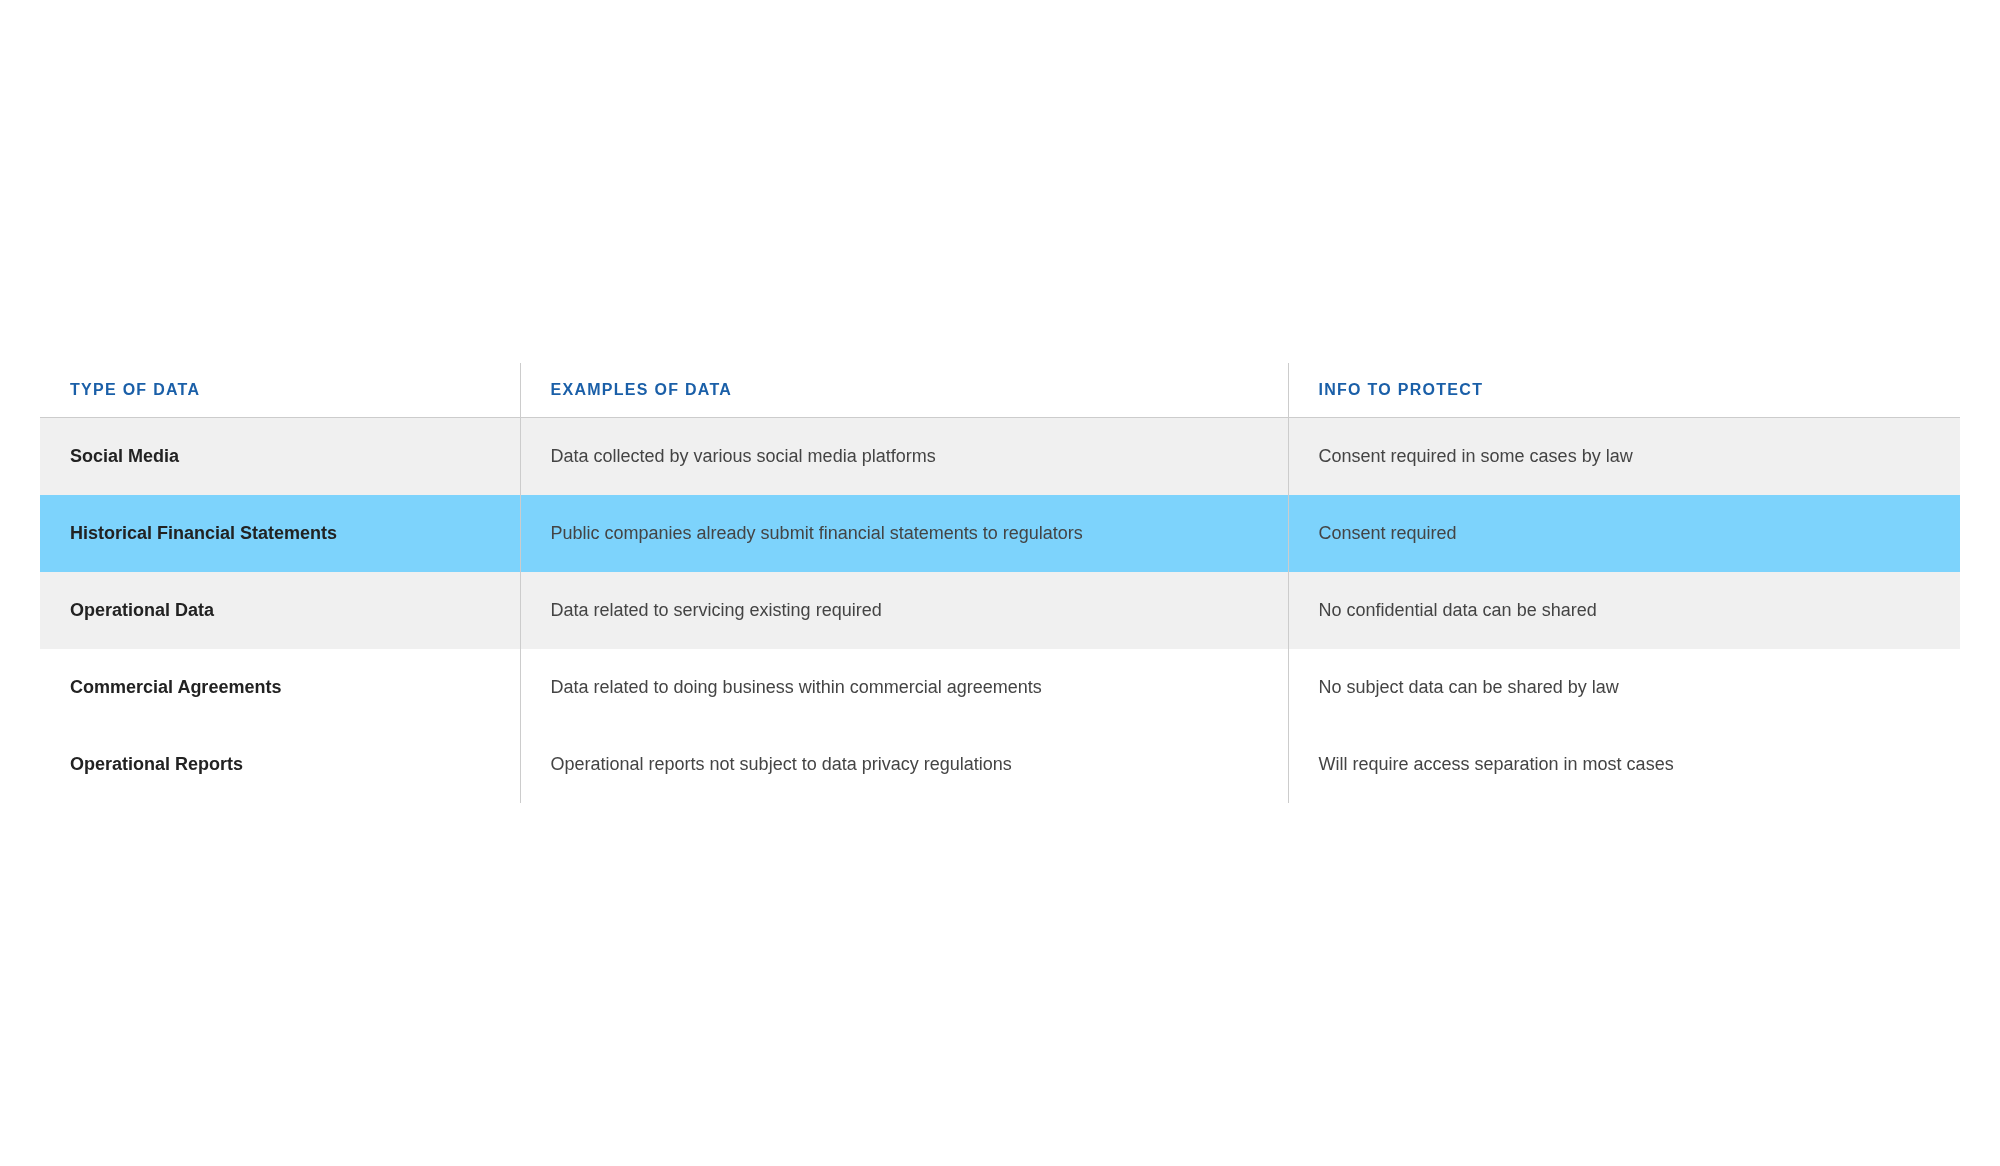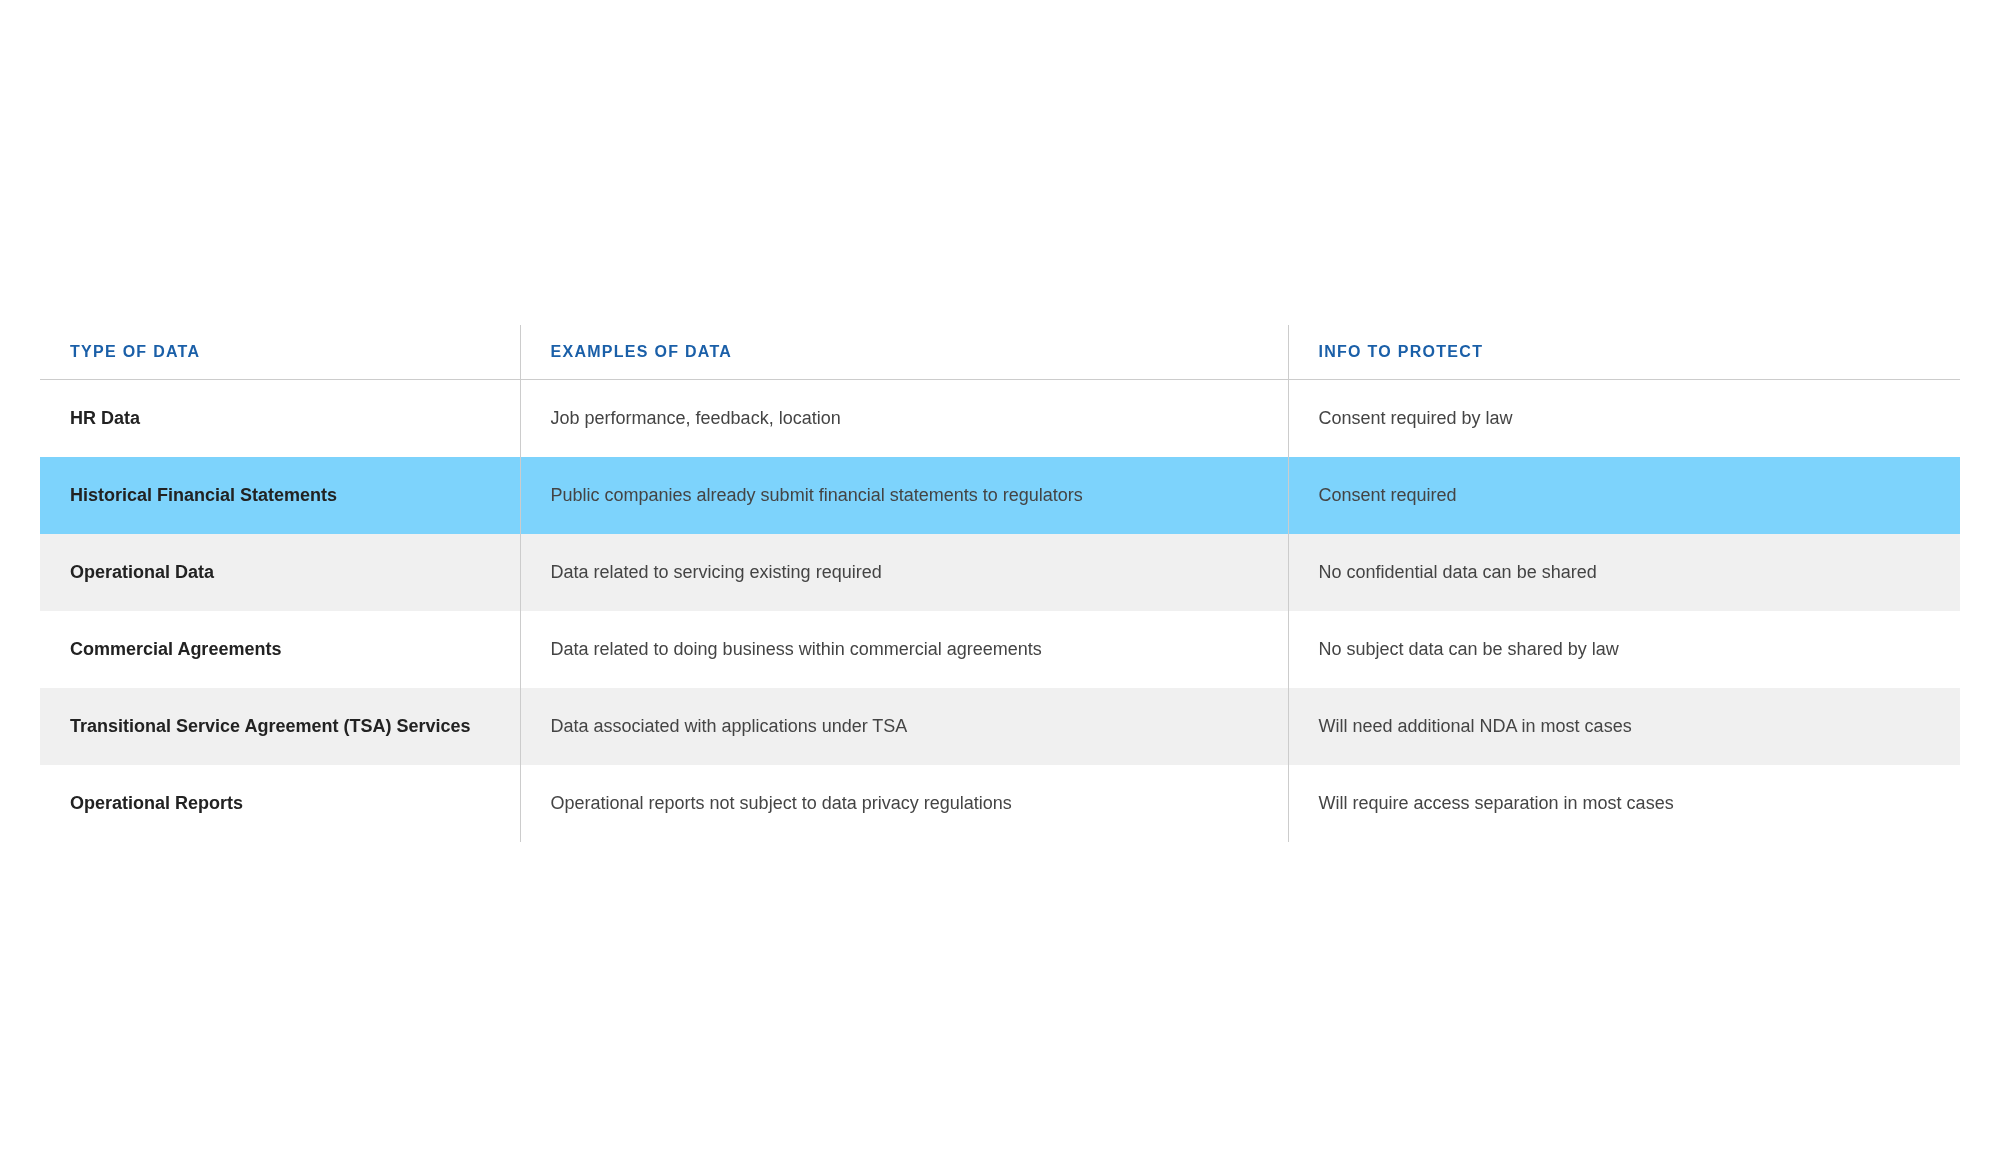--- a/index.html
+++ b/index.html
@@ -105,45 +105,40 @@
       <col class="col-info">
     </colgroup>
     <thead>
       <tr>
         <th>TYPE OF DATA</th>
         <th>EXAMPLES OF DATA</th>
         <th>INFO TO PROTECT</th>
       </tr>
     </thead>
     <tbody id="table-body">
-    <tr style="background-color: rgb(255, 255, 255);">
-          <td class="cell-type">HR Data</td>
-          <td class="cell-examples">Job performance, feedback, location</td>
-          <td class="cell-info">Consent required by law</td>
+        <tr style="background-color: rgb(240, 240, 240);">
+          <td class="cell-type">Social Media</td>
+          <td class="cell-examples">Data collected by various social media platforms</td>
+          <td class="cell-info">Consent required in some cases by law</td>
         </tr>
         <tr style="background-color: #7dd3fc;">
           <td class="cell-type">Historical Financial Statements</td>
           <td class="cell-examples">Public companies already submit financial statements to regulators</td>
           <td class="cell-info">Consent required</td>
         </tr>
         <tr style="background-color: rgb(240, 240, 240);">
           <td class="cell-type">Operational Data</td>
           <td class="cell-examples">Data related to servicing existing required</td>
           <td class="cell-info">No confidential data can be shared</td>
         </tr>
         <tr style="background-color: rgb(255, 255, 255);">
           <td class="cell-type">Commercial Agreements</td>
           <td class="cell-examples">Data related to doing business within commercial agreements</td>
           <td class="cell-info">No subject data can be shared by law</td>
         </tr>
-        <tr style="background-color: rgb(240, 240, 240);">
-          <td class="cell-type">Transitional Service Agreement (TSA) Services</td>
-          <td class="cell-examples">Data associated with applications under TSA</td>
-          <td class="cell-info">Will need additional NDA in most cases</td>
-        </tr>
         <tr style="background-color: rgb(255, 255, 255); margin-top: 12px;">
           <td class="cell-type">Operational Reports</td>
           <td class="cell-examples">Operational reports not subject to data privacy regulations</td>
           <td class="cell-info">Will require access separation in most cases</td>
         </tr>
       </tbody>
   </table>
 </div>
 
 </body></html>

